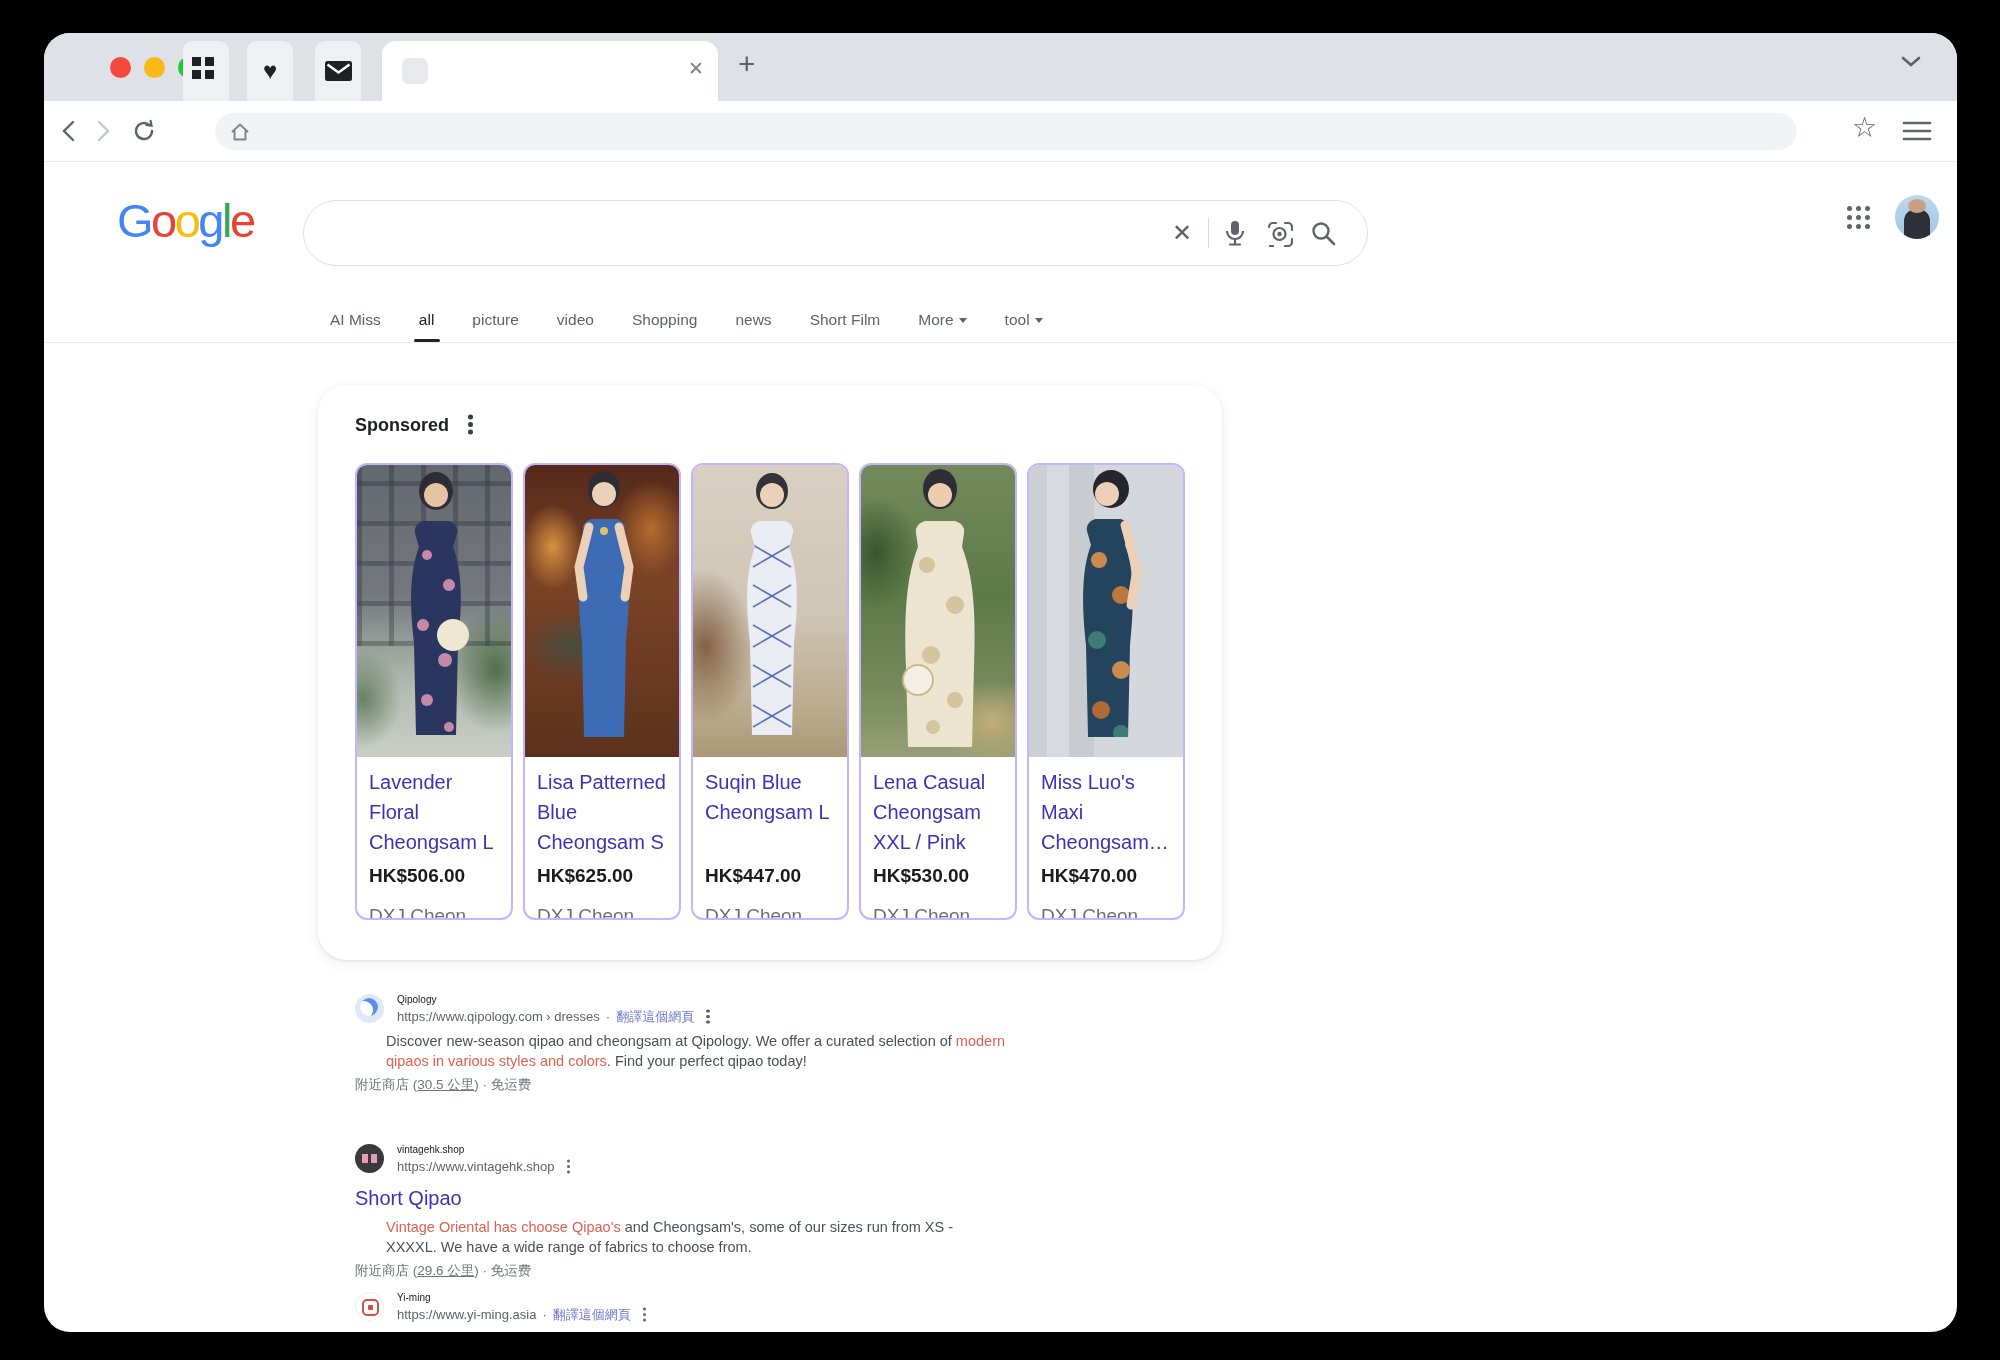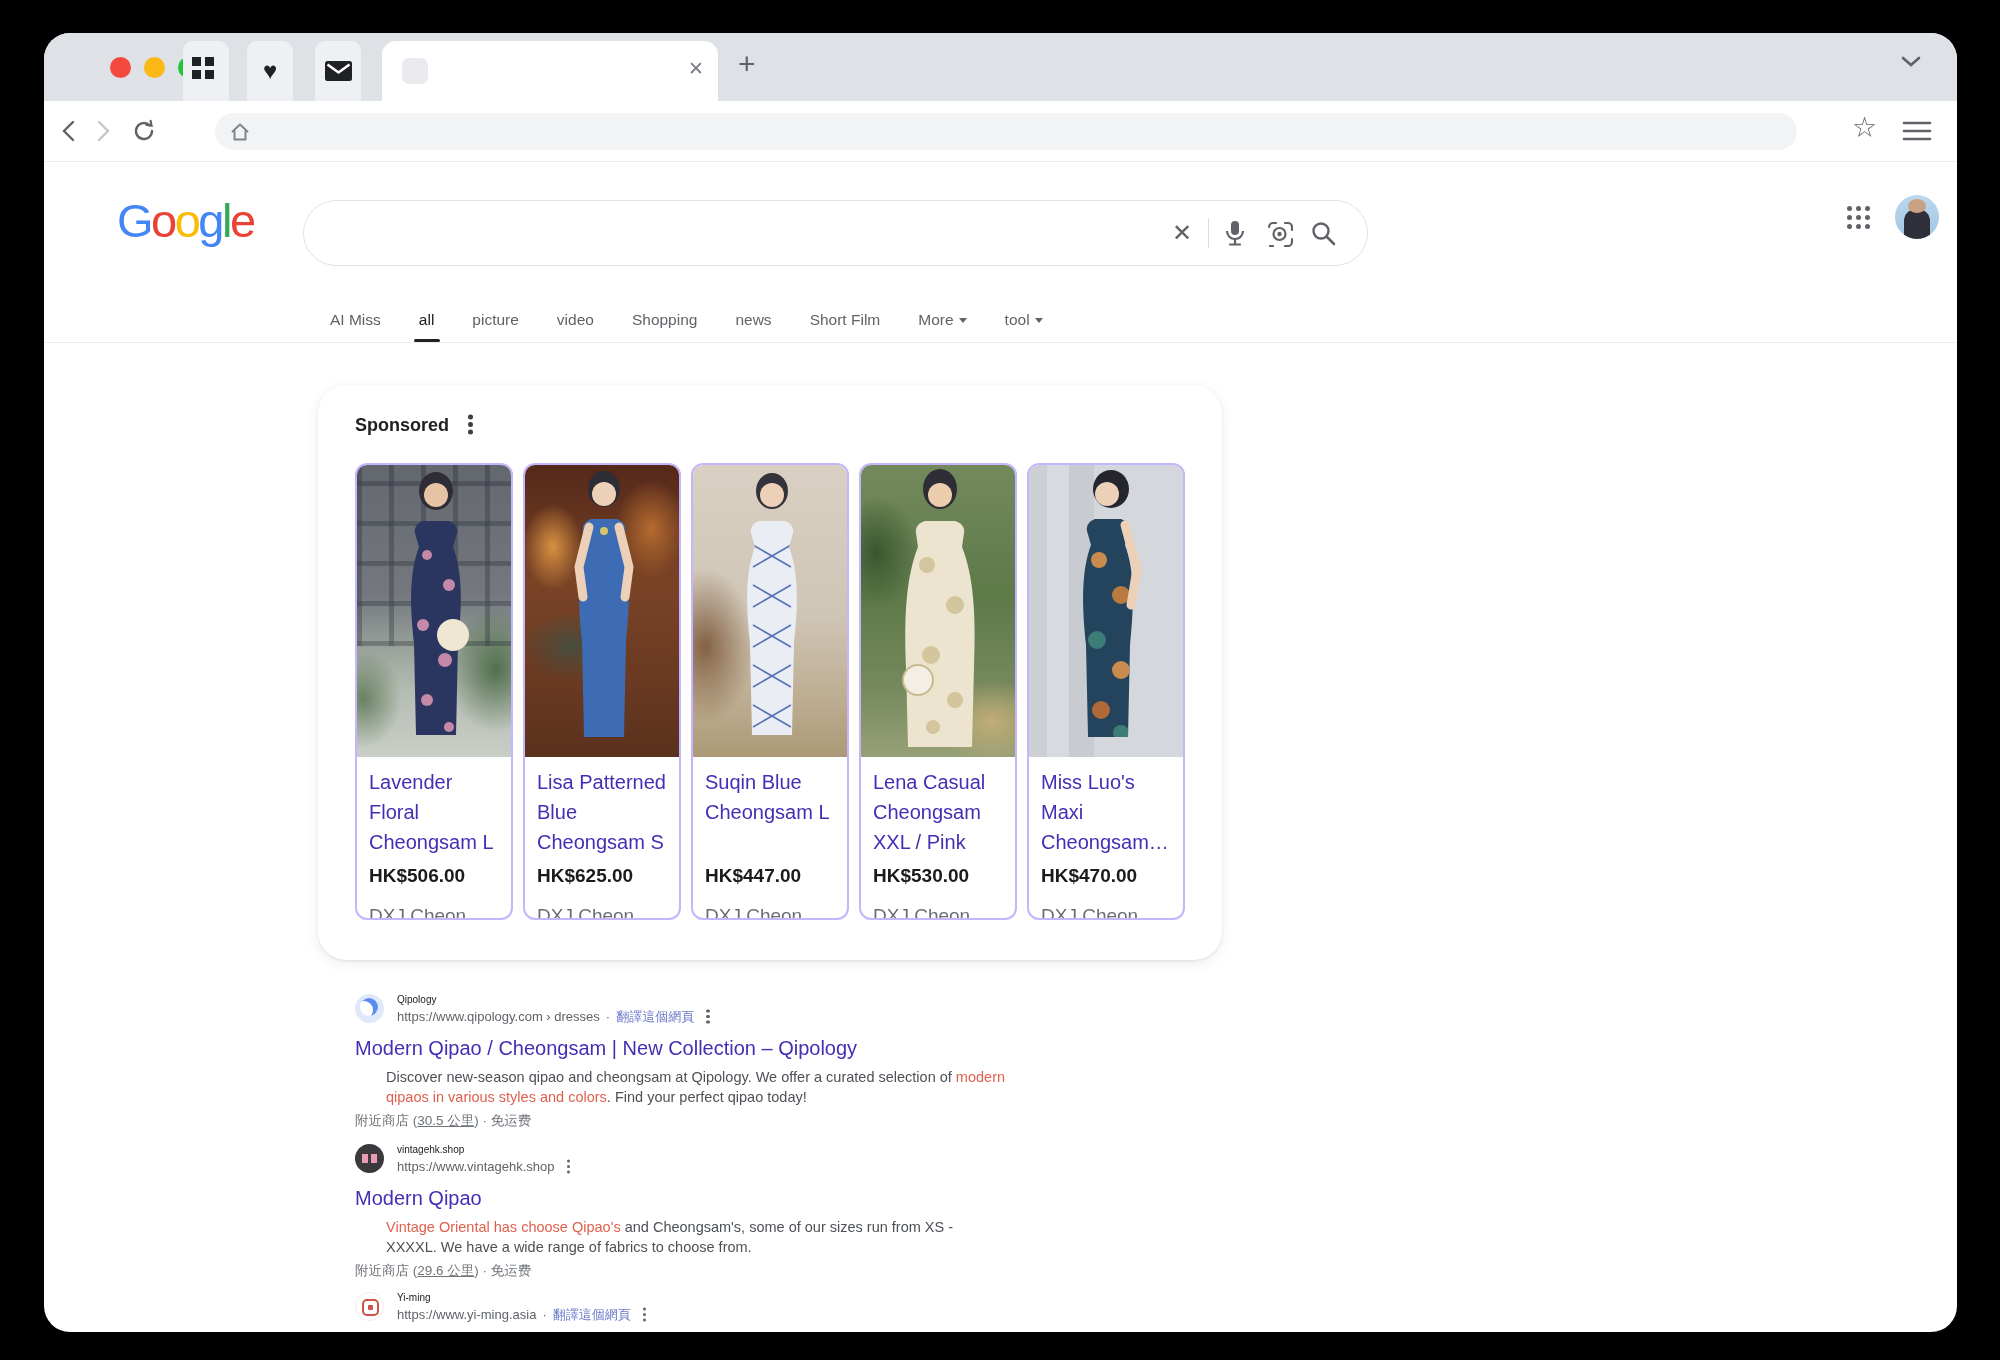--- a/index.html
+++ b/index.html
@@ -378,37 +378,36 @@
       <div class="rhead-txt">
         <div class="rsite">Qipology</div>
         <div class="rurl">
           <span>https://www.qipology.com › dresses</span>
           <span>·</span>
           <span class="rtrans">翻譯這個網頁</span>
           <span class="rdots"></span>
         </div>
       </div>
     </div>
-    <div class="rtitle">Modern Qipao / Cheongsam | New Collection – Qipology</div>
     <div class="rsnippet"><span>Discover new-season qipao and cheongsam at Qipology. We offer a curated selection of </span><span class="hl">modern qipaos in various styles and colors</span><span>. Find your perfect qipao today!</span></div>
     <div class="rmeta"><span>附近商店 (</span><span class="u">30.5 公里</span><span>) · 免运费</span></div>
   </div>
 
   <div class="result r2">
     <div class="rhead">
       <div class="favi favi-2"></div>
       <div class="rhead-txt">
         <div class="rsite">vintagehk.shop</div>
         <div class="rurl">
           <span>https://www.vintagehk.shop</span>
           <span class="rdots"></span>
         </div>
       </div>
     </div>
-    <div class="rtitle">Modern Qipao</div>
+    <div class="rtitle">Short Qipao</div>
     <div class="rsnippet"><span class="hl">Vintage Oriental has choose Qipao's</span><span> and Cheongsam's, some of our sizes run from XS - XXXXL. We have a wide range of fabrics to choose from.</span></div>
     <div class="rmeta"><span>附近商店 (</span><span class="u">29.6 公里</span><span>) · 免运费</span></div>
   </div>
 
   <div class="result r3">
     <div class="rhead">
       <div class="favi favi-3"></div>
       <div class="rhead-txt">
         <div class="rsite">Yi-ming</div>
         <div class="rurl">

